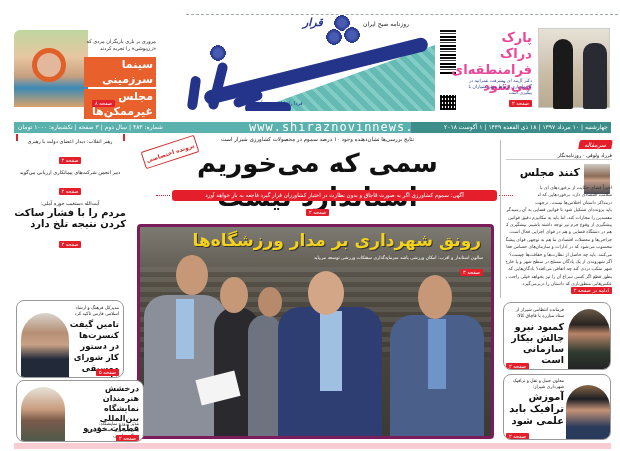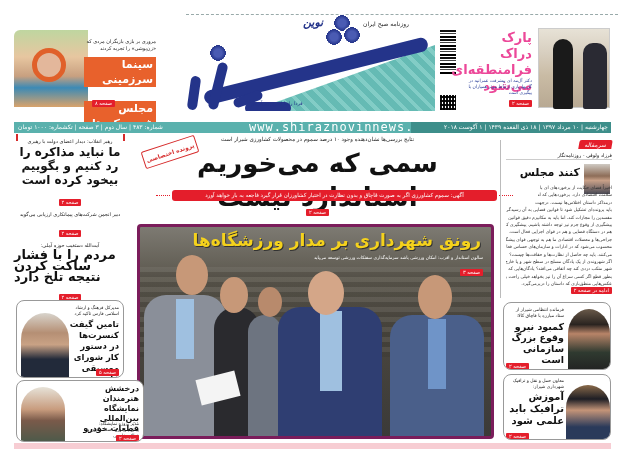--- a/index.html
+++ b/index.html
@@ -28,21 +28,21 @@
      background-blend-mode: multiply; }
 
   
   .promo-left { position:absolute; left:14px; top:30px; width:140px; height:77px; }
   .promo-left .photo { position:absolute; left:0; top:0; width:74px; height:77px;
      background: linear-gradient(180deg,#bfd6a0 0%, #e7c6a0 35%, #c8a080 60%, #3c8ab5 75%, #d9a36b 100%);
      border-radius:6px 0 0 0; }
   .promo-left .face { position:absolute; left:18px; top:18px; width:34px; height:34px; border-radius:50%; background:#e3b79b; border:5px solid #e0602a; }
   .promo-left .kicker { position:absolute; right:-2px; top:8px; width:70px; font-size:5px; line-height:7px; text-align:right; color:#222; }
   .promo-left .title { position:absolute; right:-2px; top:27px; width:72px; text-align:right; }
-  .promo-left .title span { display:inline-block; background:#e8612c; color:#fff; font-weight:bold; font-size:11px; line-height:15px; padding:0 3px; margin-bottom:14px; }
+  .promo-left .title span { display:inline-block; background:#e8612c; color:#fff; font-weight:bold; font-size:11px; line-height:15px; padding:0 3px; margin-bottom:2px; }
   .page-tag { display:inline-block; background:#e41e2b; color:#fff; font-size:5px; line-height:7px; padding:0 3px; border-radius:1px; }
 
   
   .promo-right { position:absolute; left:470px; top:28px; width:140px; height:80px; }
   .promo-right .photo { position:absolute; right:0; top:0; width:72px; height:80px;
      background: linear-gradient(180deg,#e7e2d6 0%, #d8cfc0 30%, #c9bba4 60%, #b8a993 100%); border:1px solid #ccc; }
   .promo-right .fig1 { position:absolute; left:14px; top:10px; width:20px; height:70px; background:#1a1a1a; border-radius:10px 10px 2px 2px; }
   .promo-right .fig2 { position:absolute; left:44px; top:14px; width:24px; height:66px; background:#2a2a33; border-radius:10px 10px 2px 2px; }
   .promo-right .headline { position:absolute; right:78px; top:2px; width:64px; text-align:right; font-weight:bold; font-size:13px; line-height:16px; color:#ec4899; }
   .promo-right .sub { position:absolute; right:78px; top:50px; width:64px; text-align:right; font-size:4.5px; line-height:6px; color:#2b3f9a; }
@@ -71,21 +71,21 @@
   .shirt { position:absolute; background:#9fc0e0; }
   .photo-title { position:absolute; right:10px; top:3px; font-weight:bold; font-size:17px; color:#f5d21c; text-shadow:1px 1px 0 #333; }
   .photo-caption { position:absolute; right:8px; top:28px; width:200px; font-size:4.5px; color:#fff; text-align:right; line-height:6px; }
   .paper-doc { position:absolute; left:58px; top:148px; width:40px; height:26px; background:#f4f4f4; transform:rotate(-14deg); }
 
   
   .left-col { position:absolute; left:14px; top:138px; width:112px; }
   .col-kicker { font-size:5px; text-align:center; color:#222; line-height:7px; }
   .col-head-l { font-weight:bold; text-align:center; font-size:12px; line-height:14px; color:#111; }
   .col-head-m { text-align:center; font-size:10px; line-height:13px; color:#222; }
-  .col-head-s { font-weight:bold; text-align:left; font-size:13px; line-height:11px; color:#111; }
+  .col-head-s { font-weight:bold; text-align:right; font-size:10px; line-height:11px; color:#111; }
   .center-tag { text-align:center; margin:2px 0 3px; }
   .bracket { position:absolute; top:134px; width:2px; height:7px; background:#d62a2a; }
 
   .card { position:absolute; border:1px solid #999; border-radius:8px 8px 8px 8px; background:#fff; overflow:hidden; }
   .card .pic { position:absolute; border-radius:50% 50% 0 0 / 40% 40% 0 0; }
   .card .kick { position:absolute; font-size:4.5px; line-height:6px; text-align:right; color:#222; }
   .card .hd { position:absolute; font-weight:bold; font-size:10px; line-height:12px; text-align:right; color:#111; }
   .card .tag { position:absolute; }
 
   
@@ -110,21 +110,21 @@
   <div class="logo-pattern"></div>
   <div class="logo-stroke" style="left:18px;top:50px;width:230px;height:14px;transform:rotate(-14deg);"></div>
   <div class="logo-stroke" style="left:6px;top:62px;width:10px;height:34px;transform:rotate(8deg);"></div>
   <div class="logo-stroke" style="left:30px;top:48px;width:10px;height:48px;transform:rotate(14deg);"></div>
   <div class="logo-stroke" style="left:50px;top:80px;width:30px;height:10px;transform:rotate(-20deg);"></div>
   <div class="logo-stroke" style="left:62px;top:88px;width:46px;height:12px;"></div>
   <div class="logo-flower" style="left:26px;top:30px;"></div>
   <div class="logo-flower" style="left:150px;top:0px;"></div>
   <div class="logo-flower" style="left:142px;top:14px;"></div>
   <div class="logo-flower" style="left:160px;top:12px;"></div>
-  <span class="logo-novin" style="left:120px;top:2px;">نوین</span>
+  <span class="logo-novin" style="left:120px;top:2px;">قرار</span>
   <span class="logo-tagline-top" style="left:180px;top:6px;">روزنامه صبح ایران</span>
   <span class="logo-slogan" style="left:68px;top:86px;">فردا را با امروز می‌آزمیم</span>
 </div>
 
 <div class="barcode"></div>
 <div class="qrcode"></div>
 
 <div class="promo-left">
   <div class="photo">
     <div class="face"></div>
@@ -183,21 +183,20 @@
   <div class="photo-title">رونق شهرداری بر مدار ورزشگاه‌ها</div>
   <div class="photo-caption">سالون استاندار و اقرب: امکان ورزشی باشد سرمایه‌گذاری سفتکات ورزشی توسعه می‌یابد</div>
   <span class="page-tag" style="position:absolute;right:8px;top:42px;">صفحه ۳</span>
 </div>
 
 <div class="bracket" style="left:16px;"></div>
 <div class="bracket" style="left:123px;"></div>
 <div class="left-col">
   <div>
     <div class="col-kicker">رهبر انقلاب: دیدار اعضای دولت با رهبری</div>
-    <div class="col-head-l">ما نباید مذاکره را رد کنیم و بگوییم بیخود کرده است</div>
     <div class="center-tag"><span class="page-tag">صفحه ۲</span></div>
   </div>
   <div>
     <div class="col-kicker">دبیر انجمن شرکت‌های پیمانکاری ارزیابی می‌گوید</div>
     <div class="center-tag"><span class="page-tag">صفحه ۲</span></div>
   </div>
   <div>
     <div class="col-kicker">آیت‌الله دستغیب حوزه آملی:</div>
     <div class="col-head-s">مردم را با فشار ساکت کردن نتیجه تلخ دارد</div>
     <div class="center-tag"><span class="page-tag">صفحه ۲</span></div>
@@ -239,21 +238,21 @@
     <span class="ln">شهر متکب دزدی کند چه اتفاقی می‌افتد؟ پادگان‌هایی که</span>
     <span class="ln">بطور قطع اگر کسی سراغ آن را نیز بخواهد خیلی راحت با</span>
     <span class="ln">عکس‌هایی منطق‌بازی که داستان را دربرمی‌گیرد.</span>
   </div>
   <span class="page-tag ed-cont">ادامه در صفحه ۲</span>
 </div>
 
 <div class="card" style="left:503px;top:302px;width:108px;height:68px;">
   <div class="pic" style="left:64px;top:6px;width:42px;height:62px;background:linear-gradient(180deg,#6a5a4a 0%,#2a2420 25%,#b88468 40%,#2f3a30 70%,#222 100%);"></div>
   <div class="kick" style="right:46px;top:4px;width:58px;">فرمانده انتظامی شیراز از ستاد مبارزه با قاچاق کالا:</div>
-  <div class="hd" style="right:46px;top:18px;width:60px;font-size:9.5px;line-height:11px;">کمبود نیرو وقوع بزرگ سازمانی است</div>
+  <div class="hd" style="right:46px;top:18px;width:60px;font-size:9.5px;line-height:11px;">کمبود نیرو چالش بیکار سازمانی است</div>
   <span class="page-tag tag" style="left:2px;top:60px;">صفحه ۲</span>
 </div>
 
 <div class="card" style="left:503px;top:374px;width:108px;height:66px;">
   <div class="pic" style="left:62px;top:10px;width:44px;height:56px;background:linear-gradient(180deg,#8a6a4a 0%,#1e1e24 25%,#c49478 45%,#2a3a5a 75%);"></div>
   <div class="kick" style="right:46px;top:3px;width:58px;">معاون حمل و نقل و ترافیک شهرداری شیراز:</div>
   <div class="hd" style="right:46px;top:16px;width:60px;font-size:10px;line-height:12px;">آموزش ترافیک باید علمی شود</div>
   <span class="page-tag tag" style="left:2px;top:58px;">صفحه ۲</span>
 </div>
 

